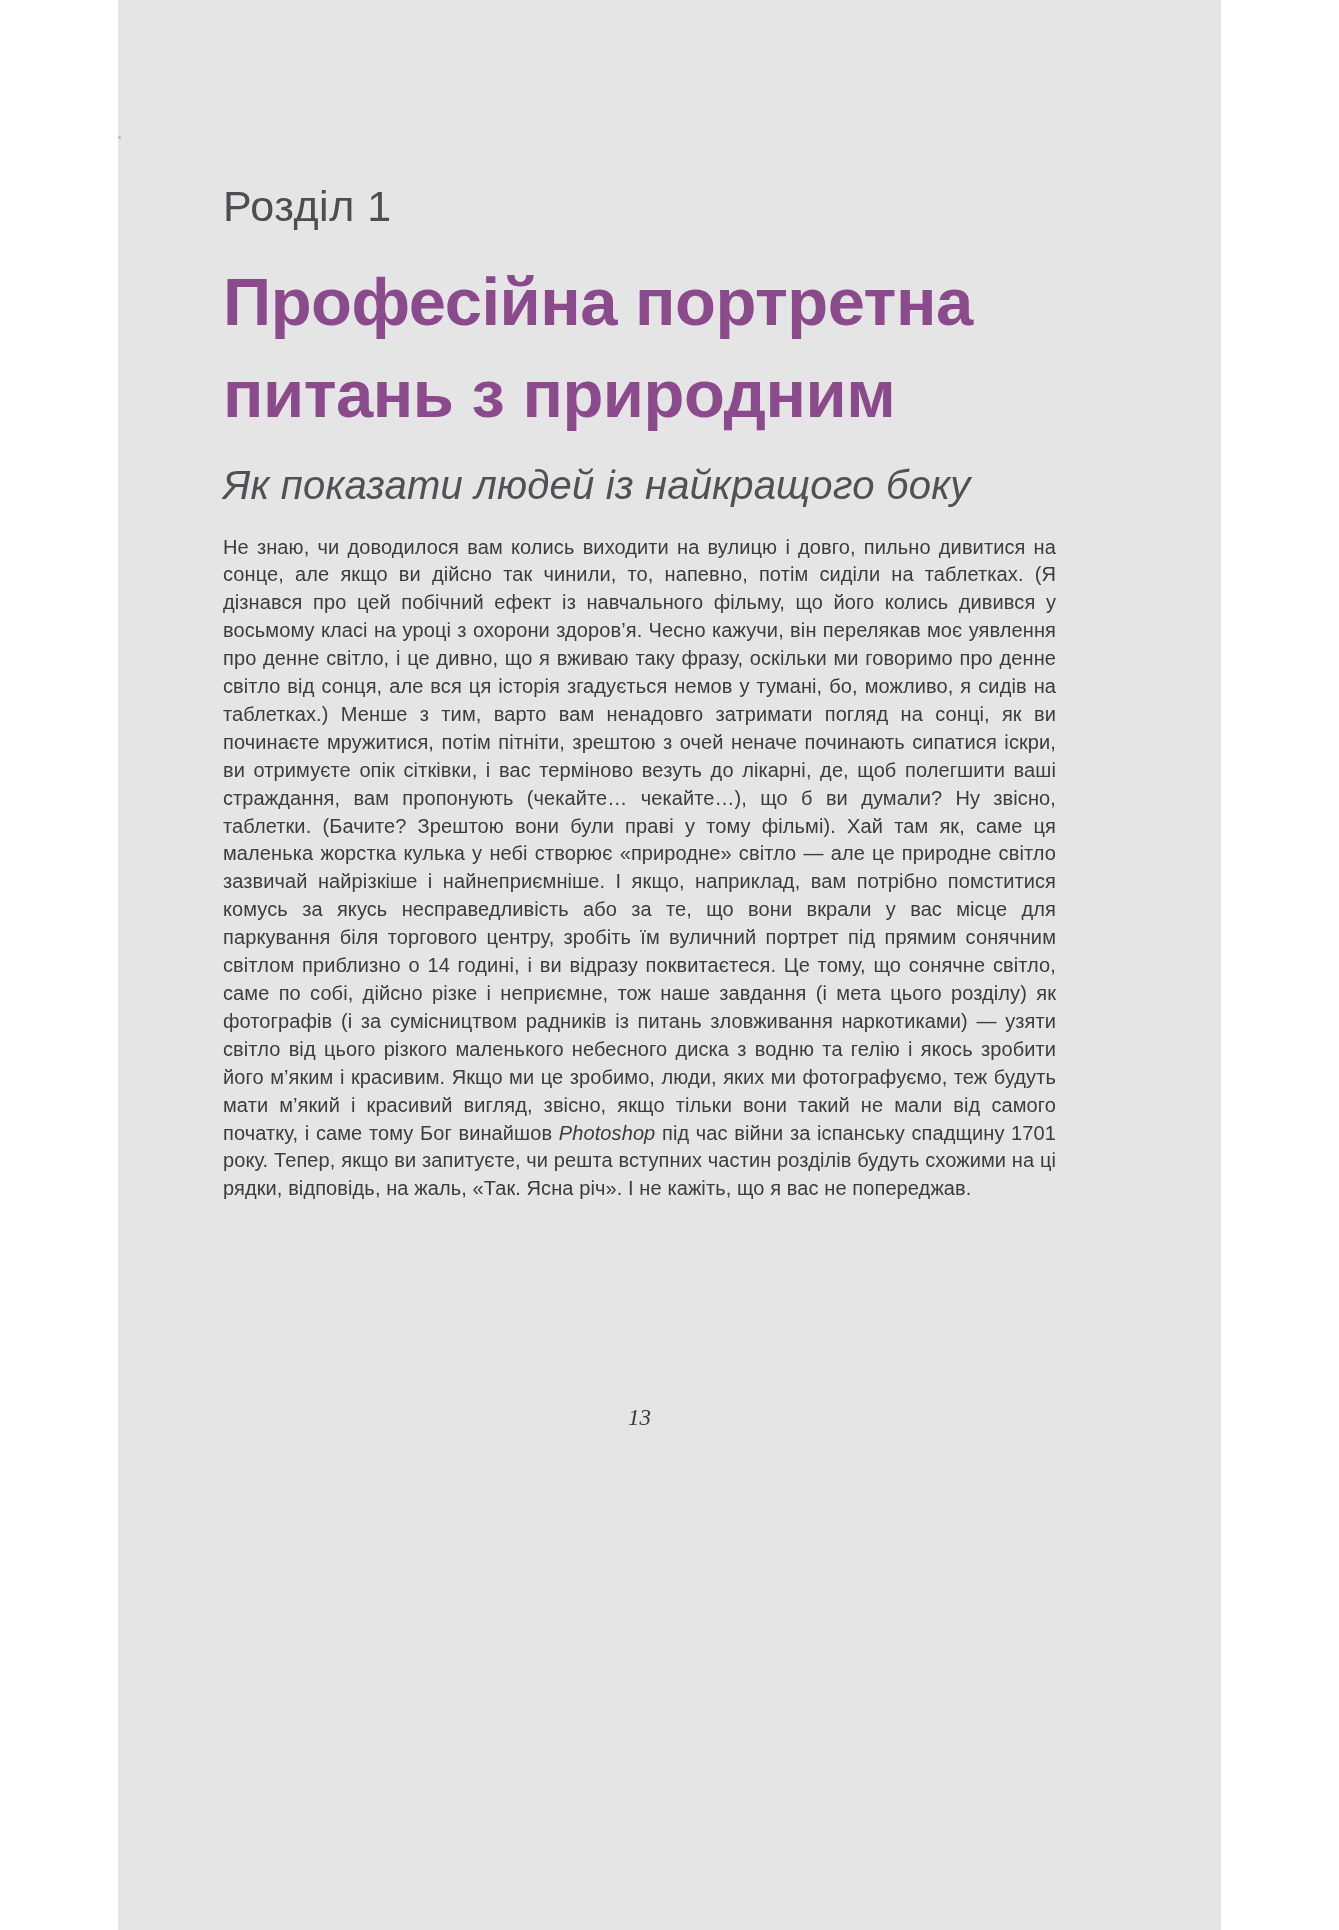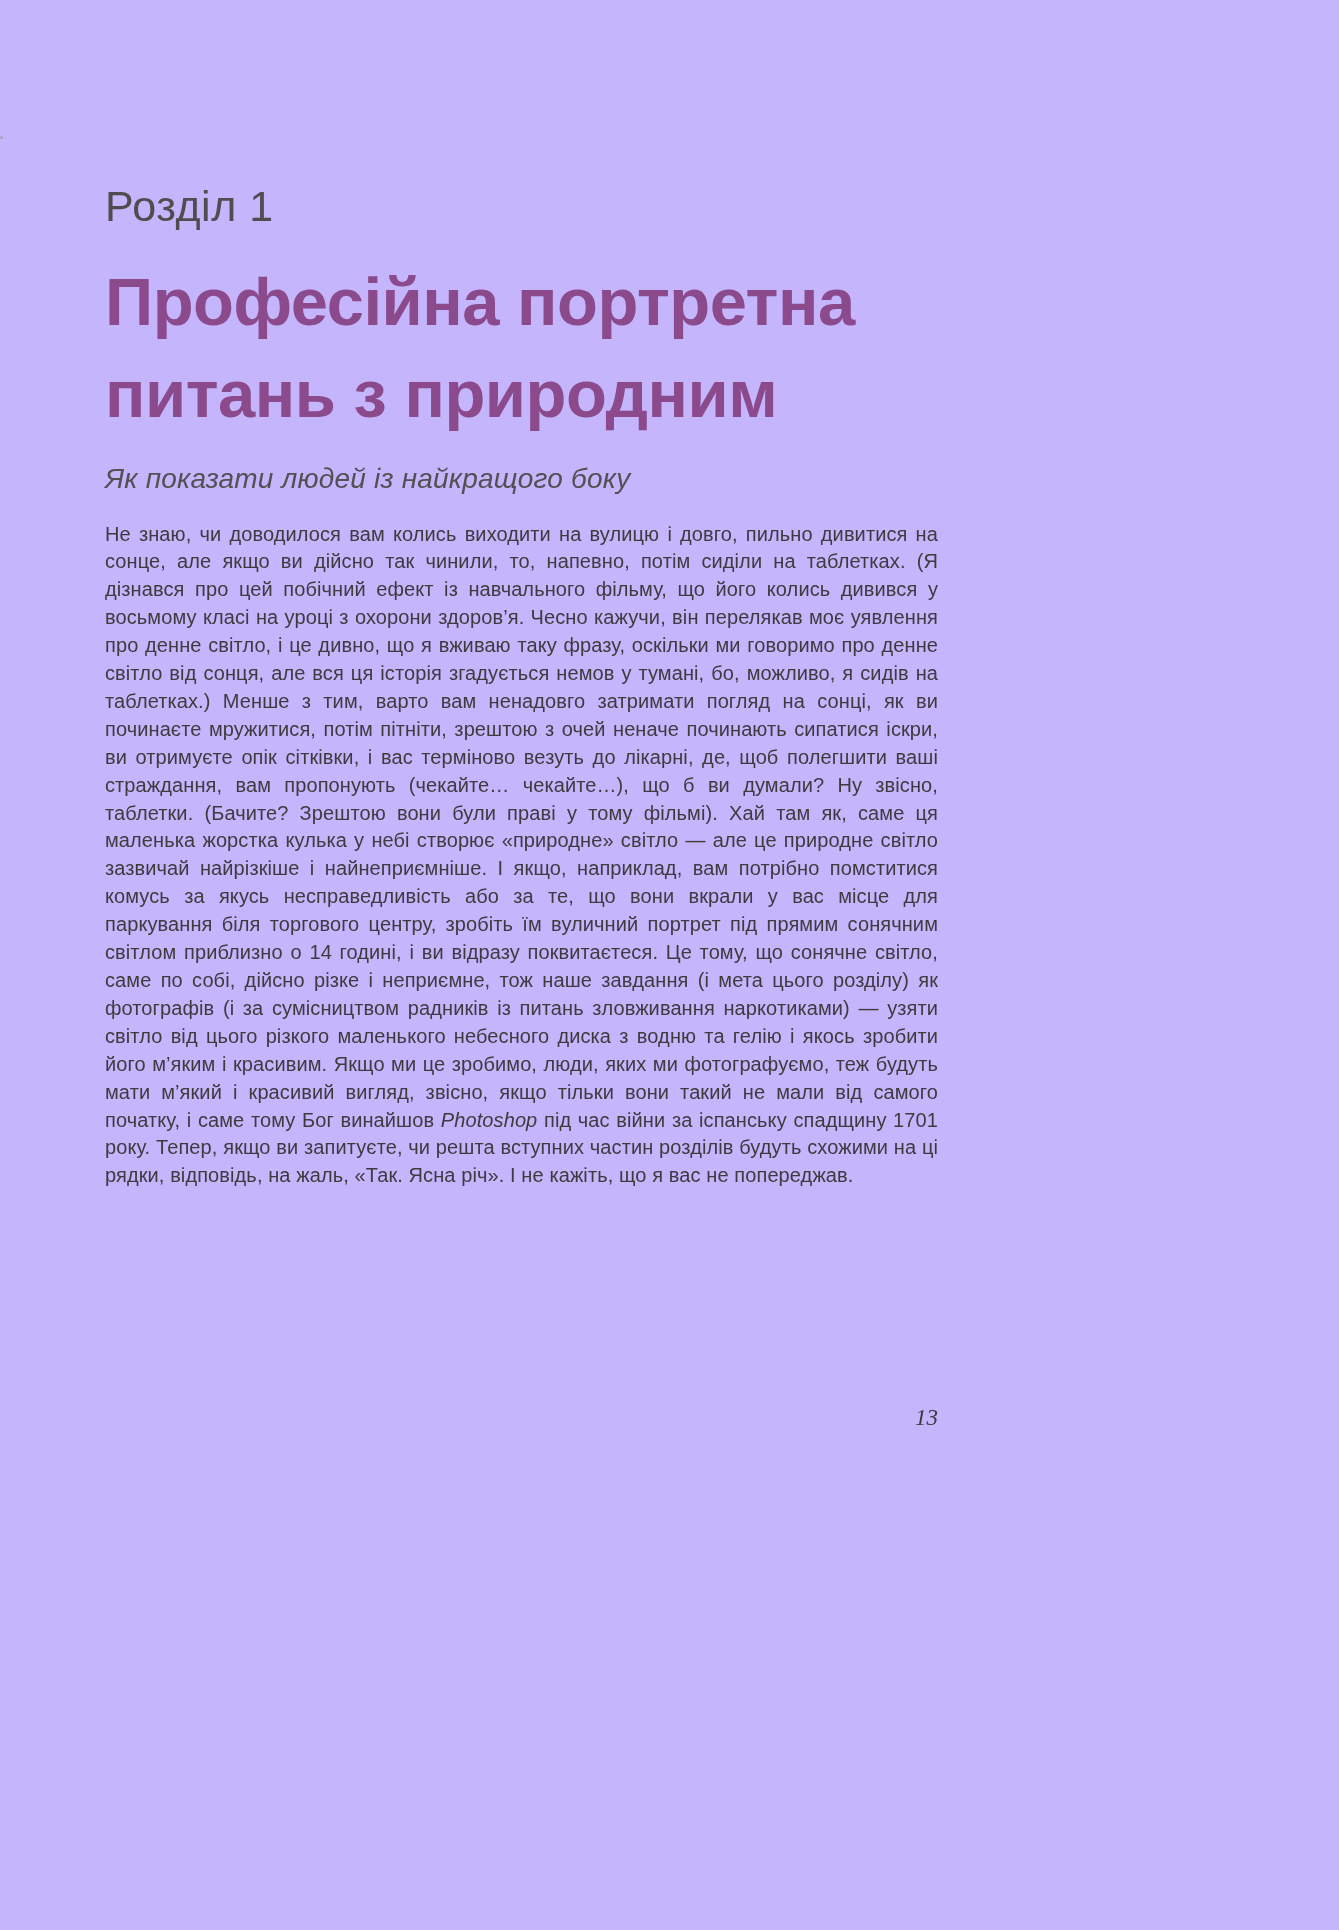--- a/index.html
+++ b/index.html
@@ -1,22 +1,22 @@
 <!DOCTYPE html>
 <html><head>
 <meta charset="utf-8">
 <style>
   * { margin: 0; padding: 0; box-sizing: border-box; }
   html, body { background: #ffffff; }
   .page {
     position: relative;
-    width: 1339px;
+    width: 1103px;
     height: 1930px;
     margin: 0 auto;
-    background: #c4b5fd;
+    background: #e5e5e5;
     font-family: "Liberation Sans", sans-serif;
     overflow: hidden;
   }
   .content {
     position: absolute;
     left: 105px;
     top: 182px;
     width: 833px;
   }
   .chapter-label {
@@ -31,39 +31,39 @@
     font-weight: 700;
     font-size: 67px;
     line-height: 1.28;
     letter-spacing: -0.5px;
   }
   .chapter-title .title-line { display: block; margin-top: 6px; }
   .chapter-subtitle {
     margin-top: 26px;
     font-style: italic;
     font-weight: 400;
-    font-size: 28px;
+    font-size: 40px;
     color: #515153;
     letter-spacing: 0.2px;
   }
   .body-text {
     margin-top: 26px;
     font-size: 20px;
     line-height: 27.9px;
     color: #3c3c3e;
     text-align: justify;
     letter-spacing: 0.1px;
   }
   .body-text .italic-word { font-style: italic; }
   .page-number {
     position: absolute;
     left: 105px;
     top: 1405px;
     width: 833px;
-    text-align: right;
+    text-align: center;
     font-family: "Liberation Serif", serif;
     font-style: italic;
     font-size: 23px;
     color: #3c3c3e;
   }
   .scan-artifact {
     position: absolute;
     left: 0;
     top: 136px;
     width: 3px;

